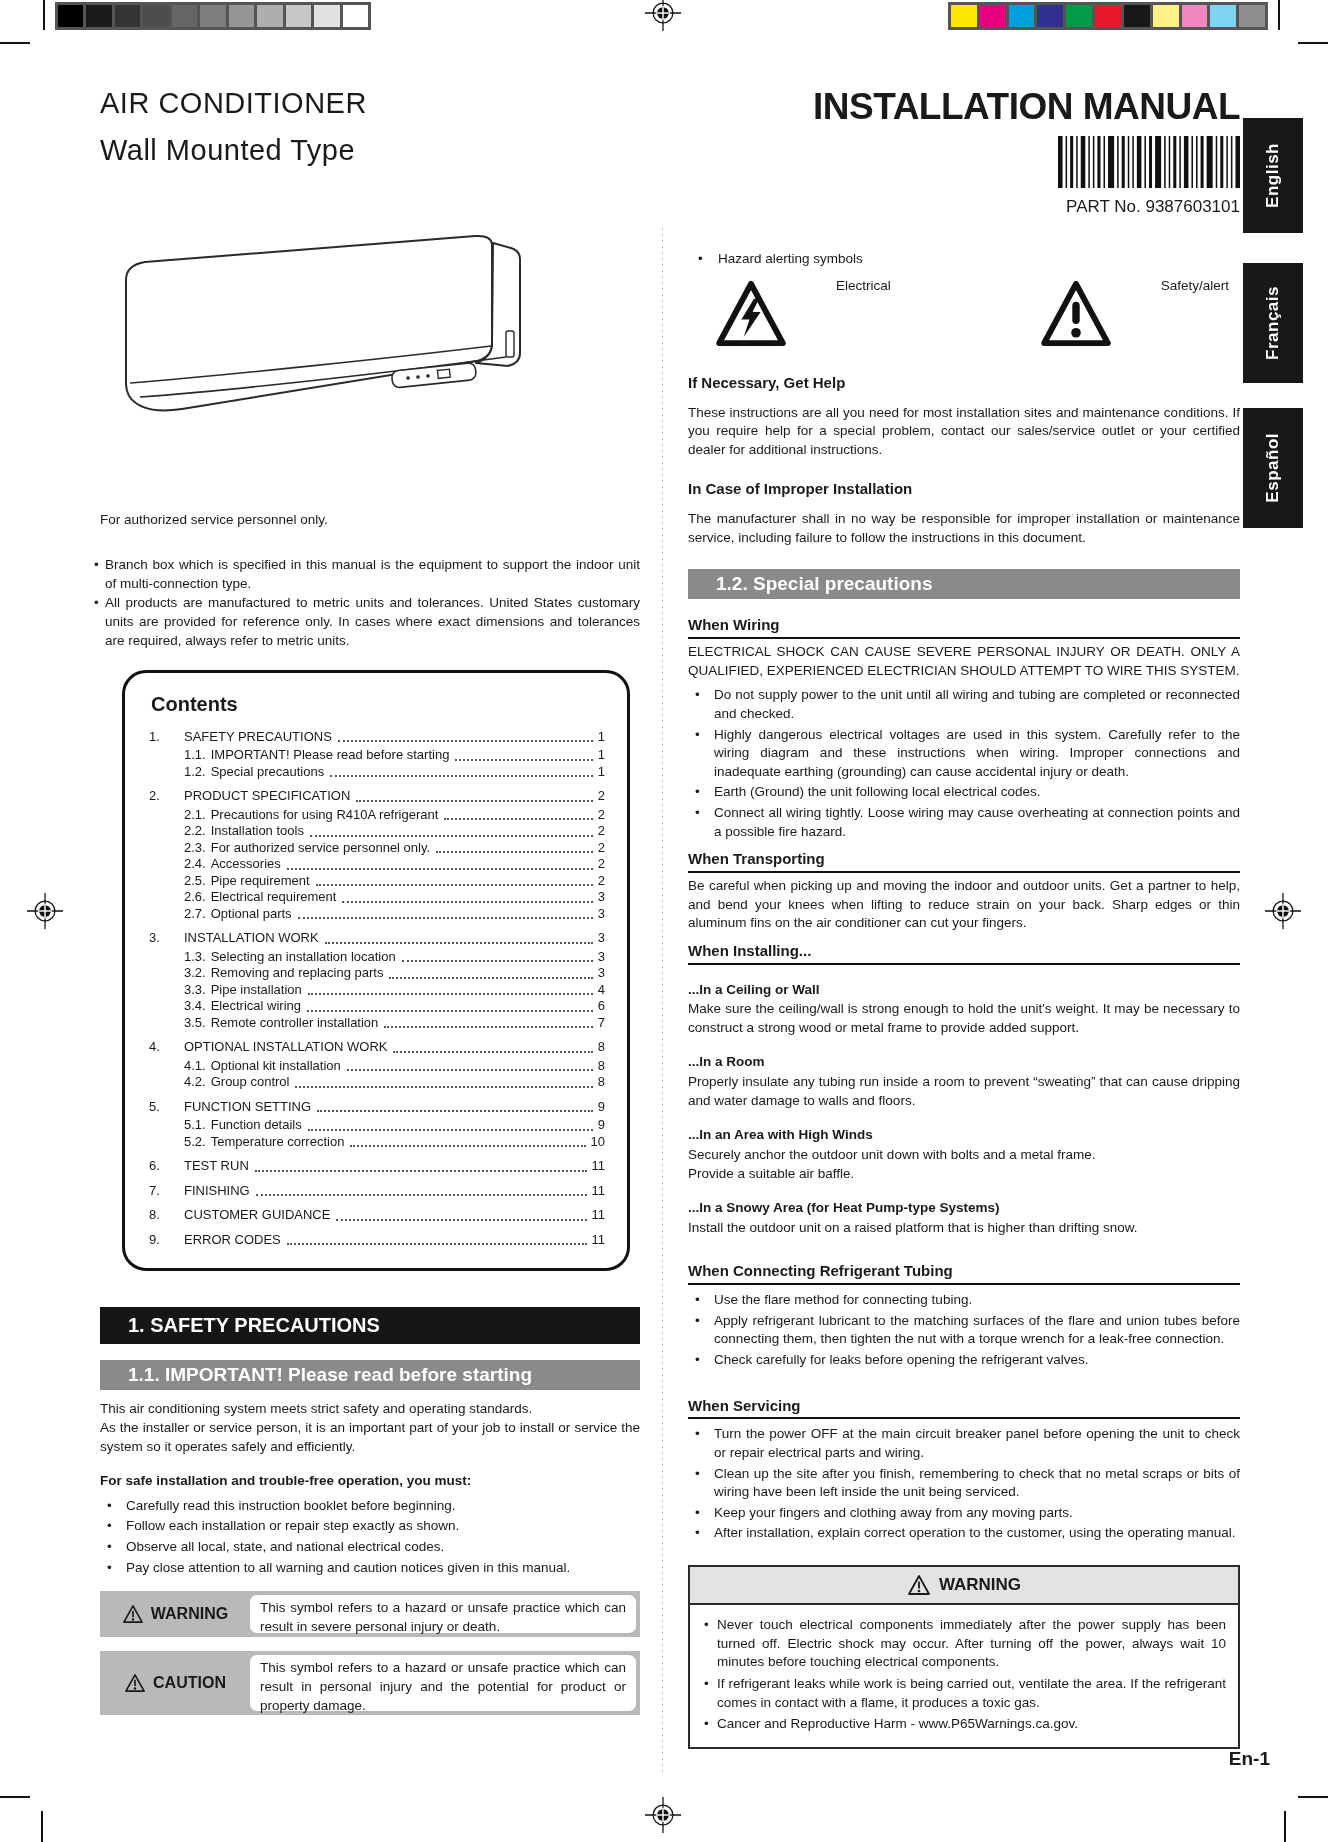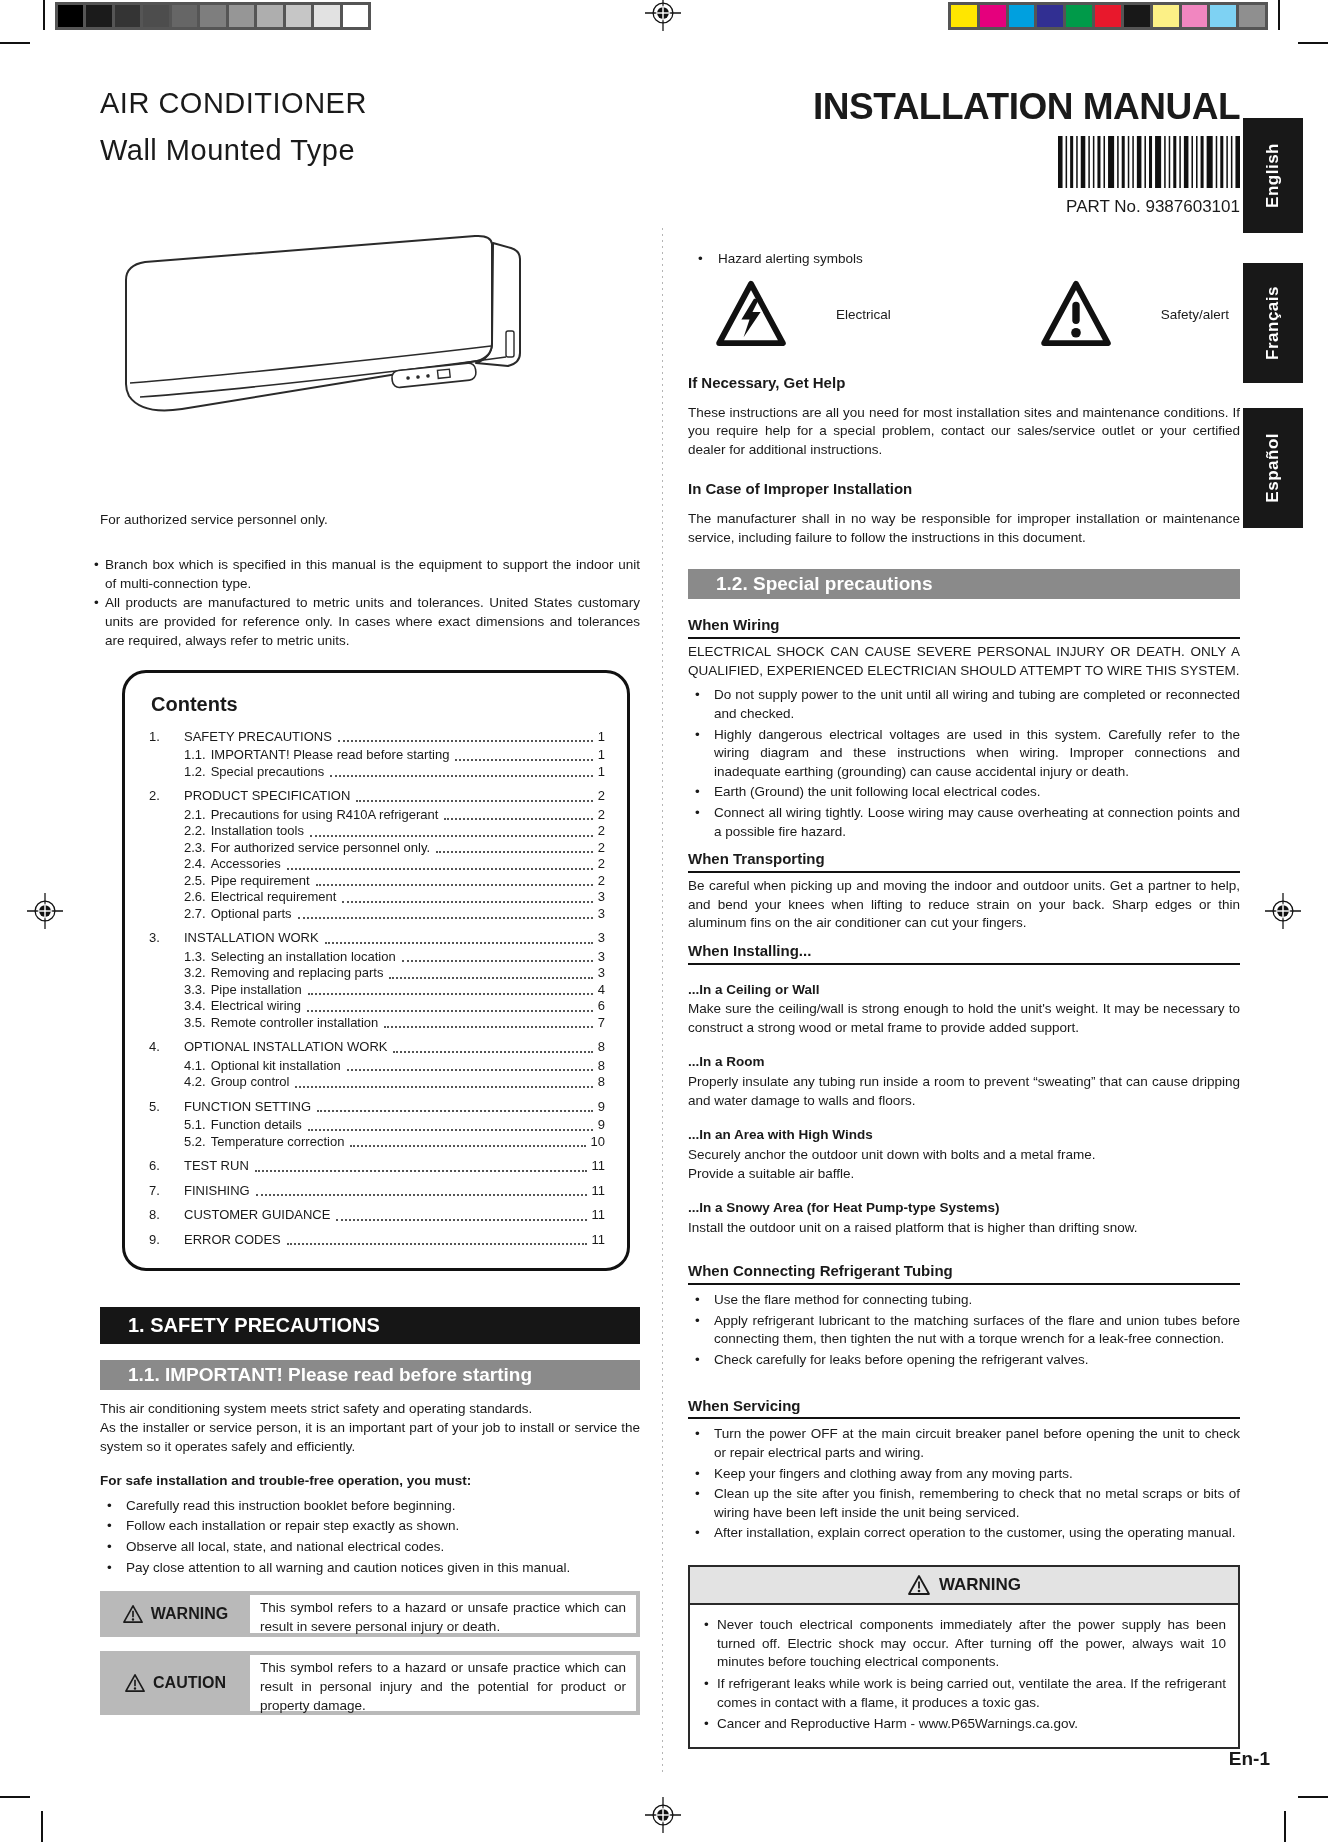--- a/index.html
+++ b/index.html
@@ -64,30 +64,30 @@
   p.body{margin:10px 0 0;text-align:justify;}
   .bold-lead{font-weight:bold;margin-top:16px;font-size:13.5px;}
   ul.dash{list-style:none;margin:6px 0 0;padding:0;}
   ul.dash li{position:relative;padding-left:26px;text-align:justify;margin:2px 0;}
   ul.dash li::before{content:"\2022";position:absolute;left:7px;}
 
   
   .sym-row{display:flex;background:#b9b9b9;margin-top:14px;}
   .sym-label{flex:0 0 150px;display:flex;align-items:center;justify-content:center;gap:7px;
     font-weight:bold;font-size:16px;}
-  .sym-text{flex:1;background:#fff;margin:4px 4px 4px 0;padding:4px 10px;text-align:justify;}
+  .sym-text{flex:1;background:#fff;margin:4px 4px 4px 0;padding:4px 10px;text-align:justify;border-radius:7px;}
 
   
   .manual-title{font-size:37px;font-weight:bold;text-align:right;line-height:1.05;letter-spacing:-.5px;}
   .barcode-wrap{display:flex;justify-content:flex-end;margin-top:9px;}
   .part-no{text-align:right;font-size:17px;margin-top:7px;}
 
   .hazard-bullet{margin-top:32px;position:relative;padding-left:30px;}
   .hazard-bullet::before{content:"\2022";position:absolute;left:10px;}
-  .hazard-row{display:flex;align-items:center;margin-top:8px;}
+  .hazard-row{display:flex;margin-top:8px;}
   .hazard-row .tri{flex:0 0 auto;}
   .hz-label1{margin-left:48px;}
   .hz-label2{margin-left:48px;}
   .hz-gap{width:148px;}
   .hz-ind{width:26px;}
 
   h3.rh{font-size:15px;font-weight:bold;margin:20px 0 0;}
   .underl{font-size:15px;font-weight:bold;border-bottom:2.5px solid #111;
     padding-bottom:1px;margin:16px 0 4px;}
   .sub-h{font-weight:bold;margin-top:16px;}
@@ -536,22 +536,22 @@
     <div class="underl" style="margin-top:24px;">When Connecting Refrigerant Tubing</div>
     <ul class="dash">
         <li>Use the flare method for connecting tubing.</li>
         <li>Apply refrigerant lubricant to the matching surfaces of the flare and union tubes before connecting them, then tighten the nut with a torque wrench for a leak-free connection.</li>
         <li>Check carefully for leaks before opening the refrigerant valves.</li>
       </ul>
 
     <div class="underl" style="margin-top:26px;">When Servicing</div>
     <ul class="dash">
         <li>Turn the power OFF at the main circuit breaker panel before opening the unit to check or repair electrical parts and wiring.</li>
+        <li>Clean up the site after you finish, remembering to check that no metal scraps or bits of wiring have been left inside the unit being serviced.</li>
         <li>Keep your fingers and clothing away from any moving parts.</li>
-        <li>Clean up the site after you finish, remembering to check that no metal scraps or bits of wiring have been left inside the unit being serviced.</li>
         <li>After installation, explain correct operation to the customer, using the operating manual.</li>
       </ul>
 
     <div class="warnbox">
       <div class="warnbox-head">
         <svg width="24" height="22" viewBox="0 0 24 22">
           <path d="M12 2 L22 20 L2 20 Z" fill="none" stroke="#1a1a1a" stroke-width="1.8" stroke-linejoin="round"></path>
           <rect x="11.1" y="7.5" width="1.8" height="7" fill="#1a1a1a"></rect>
           <circle cx="12" cy="17" r="1.3" fill="#1a1a1a"></circle>
         </svg>

